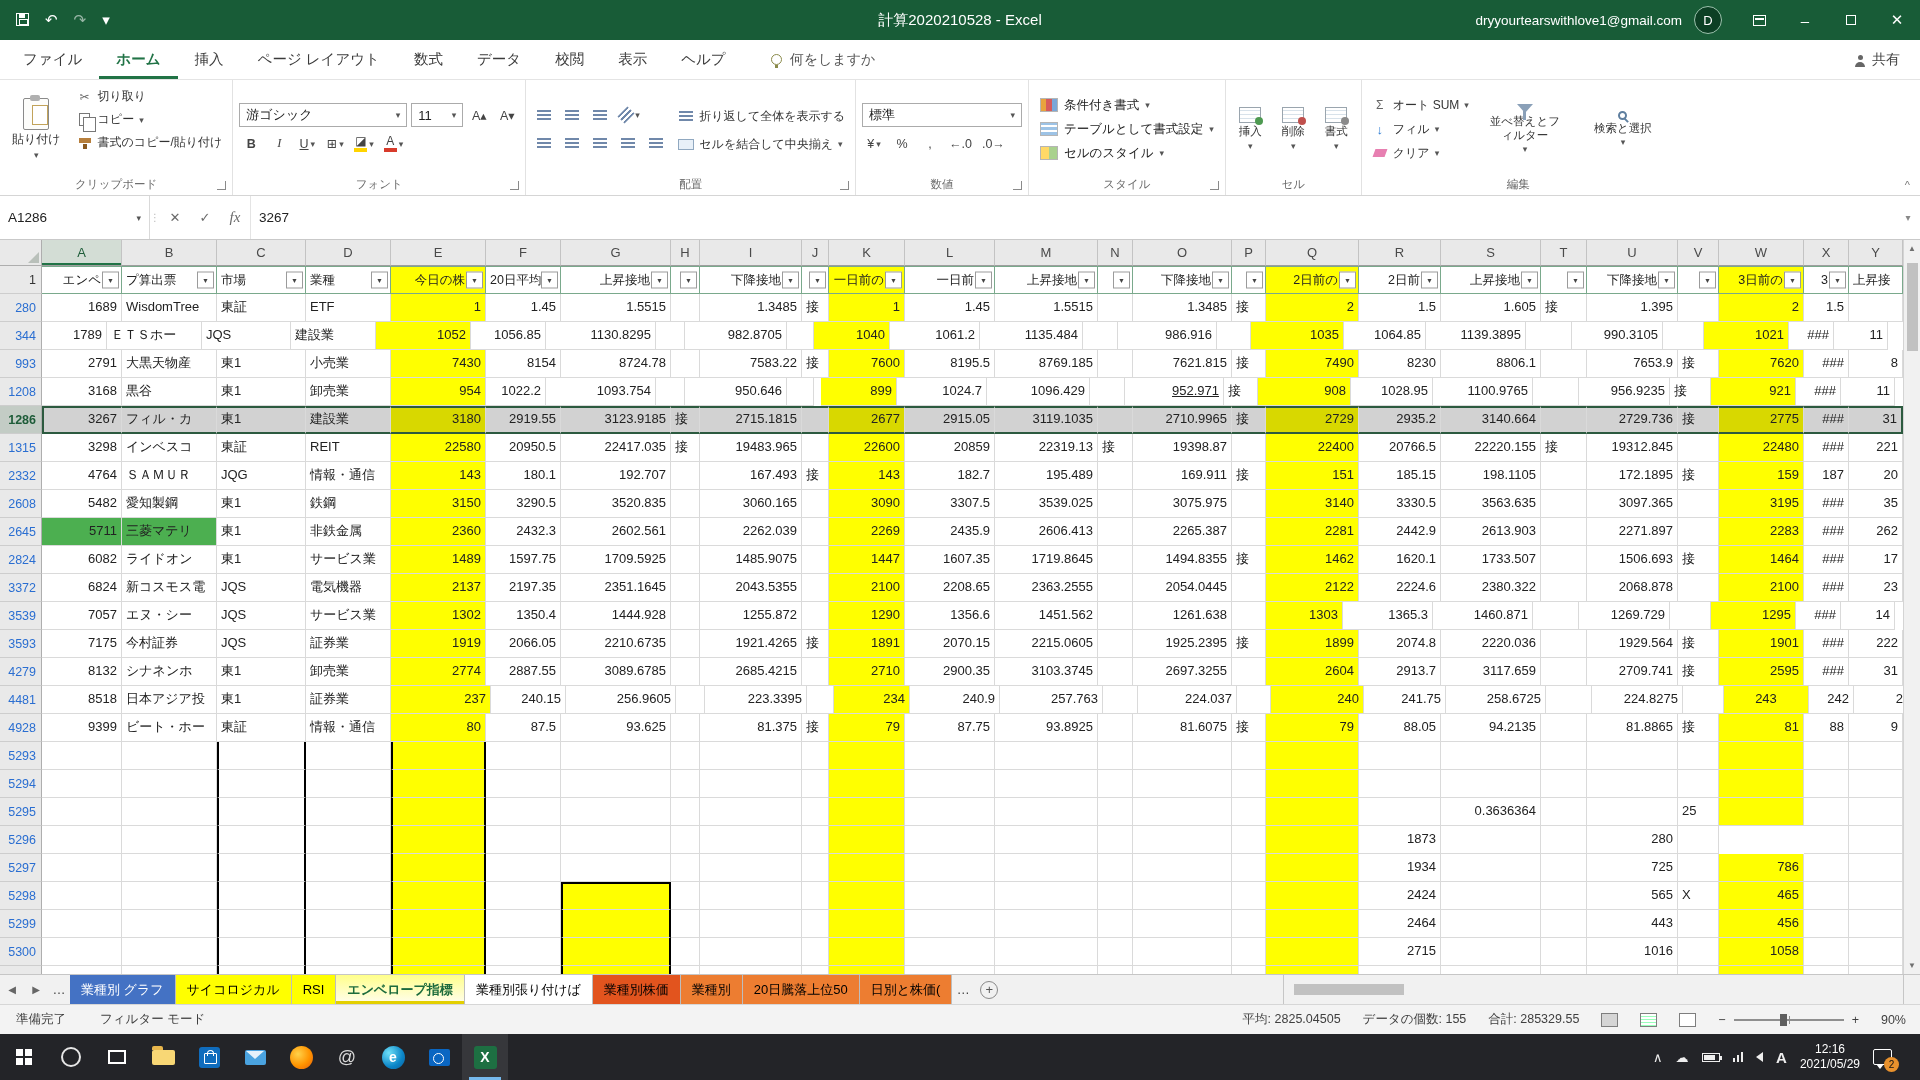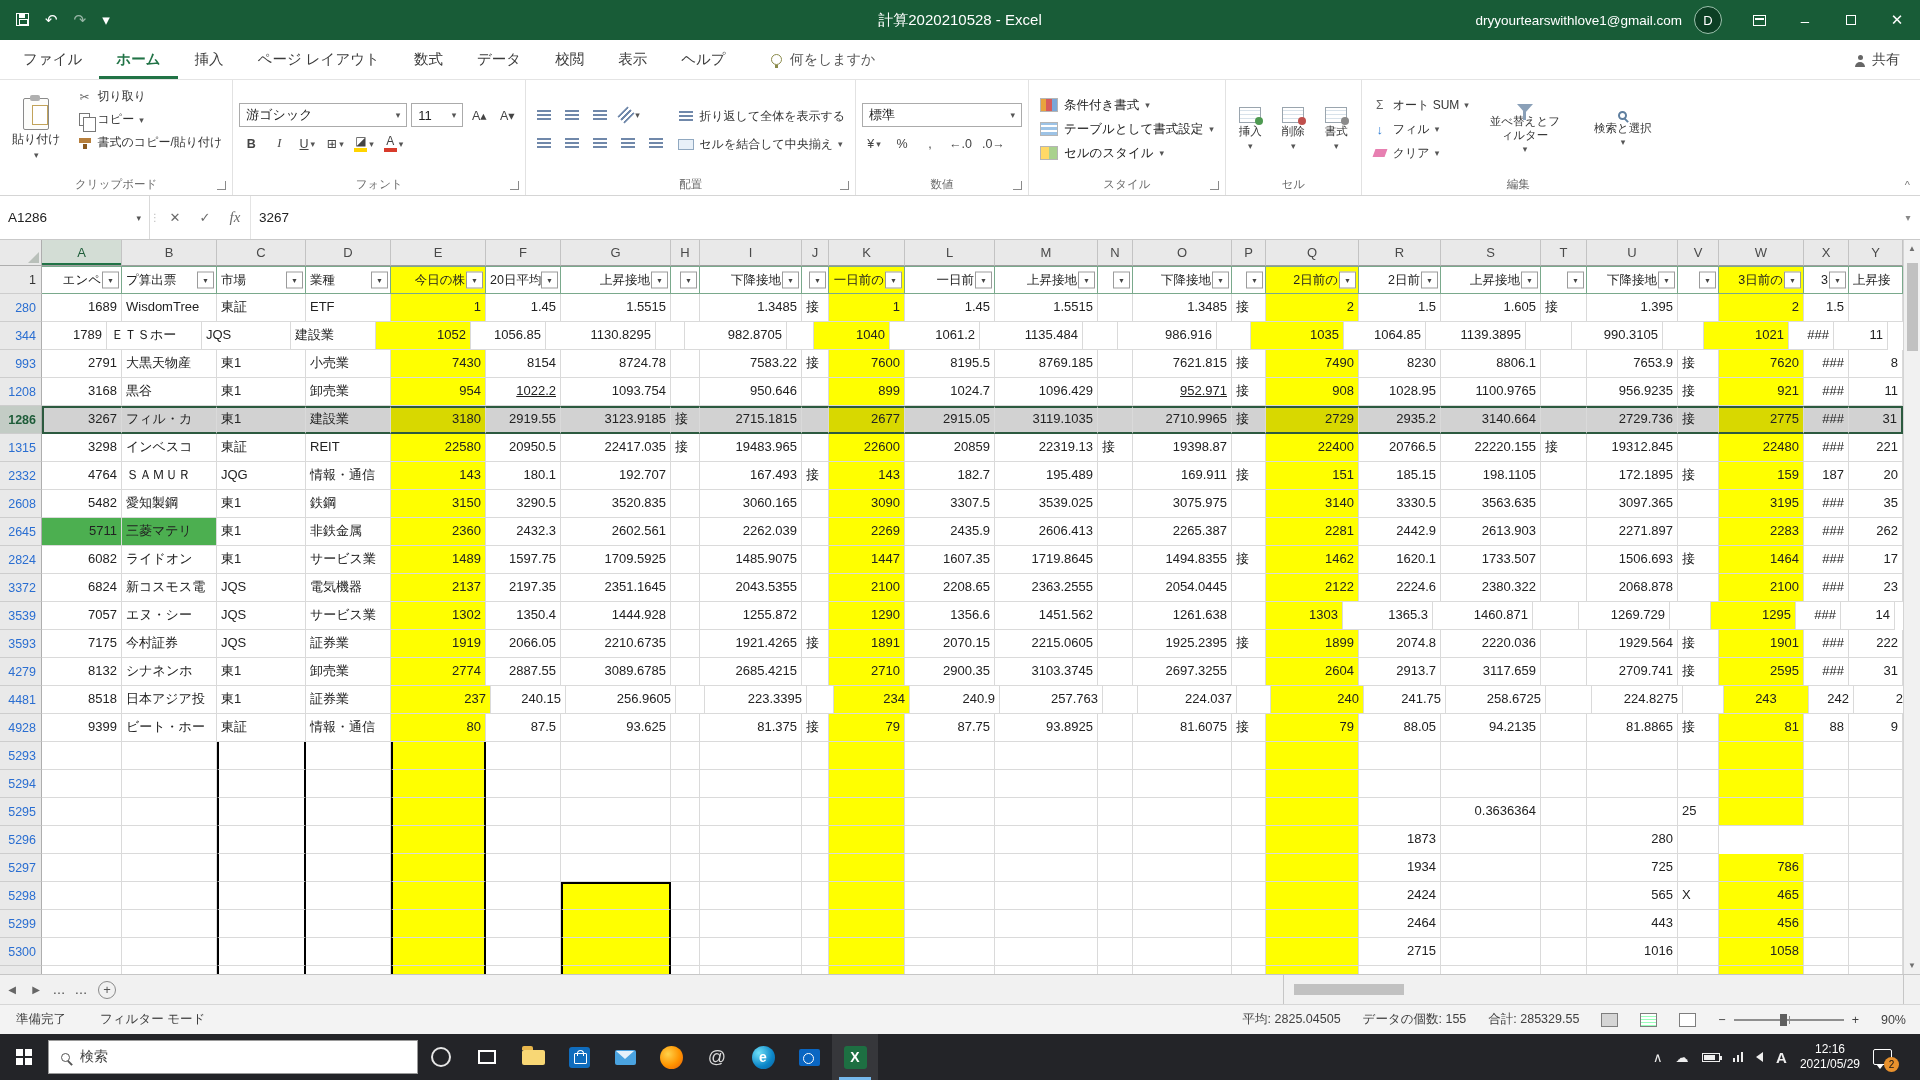--- a/index.html
+++ b/index.html
@@ -670,26 +670,26 @@
             <div class="cell a-right" style="width: 45px;">###</div>
             <div class="cell a-right" style="width: 54px;">8</div>
           </div>
           <div class="grow">
             <div class="rh">1208</div>
             <div class="cell a-right" style="width: 80px;">3168</div>
             <div class="cell a-left" style="width: 95px;">黒谷</div>
             <div class="cell a-left" style="width: 89px;">東1</div>
             <div class="cell a-left" style="width: 85px;">卸売業</div>
             <div class="cell a-right yl" style="width: 95px;">954</div>
-            <div class="cell a-right" style="width: 75px; text-decoration: underline;">1022.2</div>
+            <div class="cell a-right" style="width: 60px;">1022.2</div>
             <div class="cell a-right" style="width: 110px;">1093.754</div>
             <div class="cell a-left" style="width: 29px;"></div>
             <div class="cell a-right" style="width: 102px;">950.646</div>
             <div class="cell a-left" style="width: 27px;"></div>
-            <div class="cell a-right yl" style="width: 76px;">899</div>
+            <div class="cell a-right yl" style="width: 76px; margin-left: 7px;">899</div>
             <div class="cell a-right" style="width: 90px;">1024.7</div>
             <div class="cell a-right" style="width: 103px;">1096.429</div>
             <div class="cell a-left" style="width: 35px;"></div>
             <div class="cell a-right" style="width: 99px; text-decoration: underline;">952.971</div>
             <div class="cell a-left" style="width: 34px;">接</div>
             <div class="cell a-right yl" style="width: 93px;">908</div>
             <div class="cell a-right" style="width: 82px;">1028.95</div>
             <div class="cell a-right" style="width: 100px;">1100.9765</div>
             <div class="cell a-left" style="width: 46px;"></div>
             <div class="cell a-right" style="width: 91px;">956.9235</div>
@@ -1294,20 +1294,31 @@
           <div class="vthumb"></div>
         </div>
       <div class="varrow">▼</div>
     </div>
   </div>
 
   <div class="sheetbar">
     <div class="tabnav">◀</div>
     <div class="tabnav">▶</div>
     <div class="stoverflow">…</div>
+    <div id="sheetTabs">
+        <div class="stab" style="background: rgb(68, 114, 196); color: rgb(255, 255, 255);">業種別 グラフ</div>
+        <div class="stab" style="background: rgb(255, 255, 0); color: rgb(0, 0, 0);">サイコロジカル</div>
+        <div class="stab" style="background: rgb(255, 255, 0); color: rgb(0, 0, 0);">RSI</div>
+        <div class="stab on">エンベロープ指標</div>
+        <div class="stab" style="background: rgb(255, 255, 255); color: rgb(0, 0, 0);">業種別張り付けば</div>
+        <div class="stab" style="background: rgb(226, 84, 30); color: rgb(0, 0, 0);">業種別株価</div>
+        <div class="stab" style="background: rgb(237, 125, 49); color: rgb(0, 0, 0);">業種別</div>
+        <div class="stab" style="background: rgb(237, 125, 49); color: rgb(0, 0, 0);">20日騰落上位50</div>
+        <div class="stab" style="background: rgb(237, 125, 49); color: rgb(0, 0, 0);">日別と株価(</div>
+      </div>
     <div class="stoverflow">…</div>
     <div class="addtab">
         <span>+</span>
       </div>
     <div class="hscroll">
         <div class="hthumb"></div>
       </div>
     <div class="sbcorner"></div>
   </div>
 
@@ -1336,24 +1347,20 @@
   </div>
 
   <div class="taskbar">
     <div class="startbtn">
       <span class="winlogo">
           <span></span>
           <span></span>
           <span></span>
           <span></span>
         </span>
-    </div>
-    <div class="tsearch">
-      <span class="magD"></span>
-      <span>検索</span>
     </div>
     <div id="tbIcons">
         <div class="tbi k-ring">
           <i></i>
         </div>
         <div class="tbi k-taskview">
           <i></i>
         </div>
         <div class="tbi k-folder">
           <i></i>

